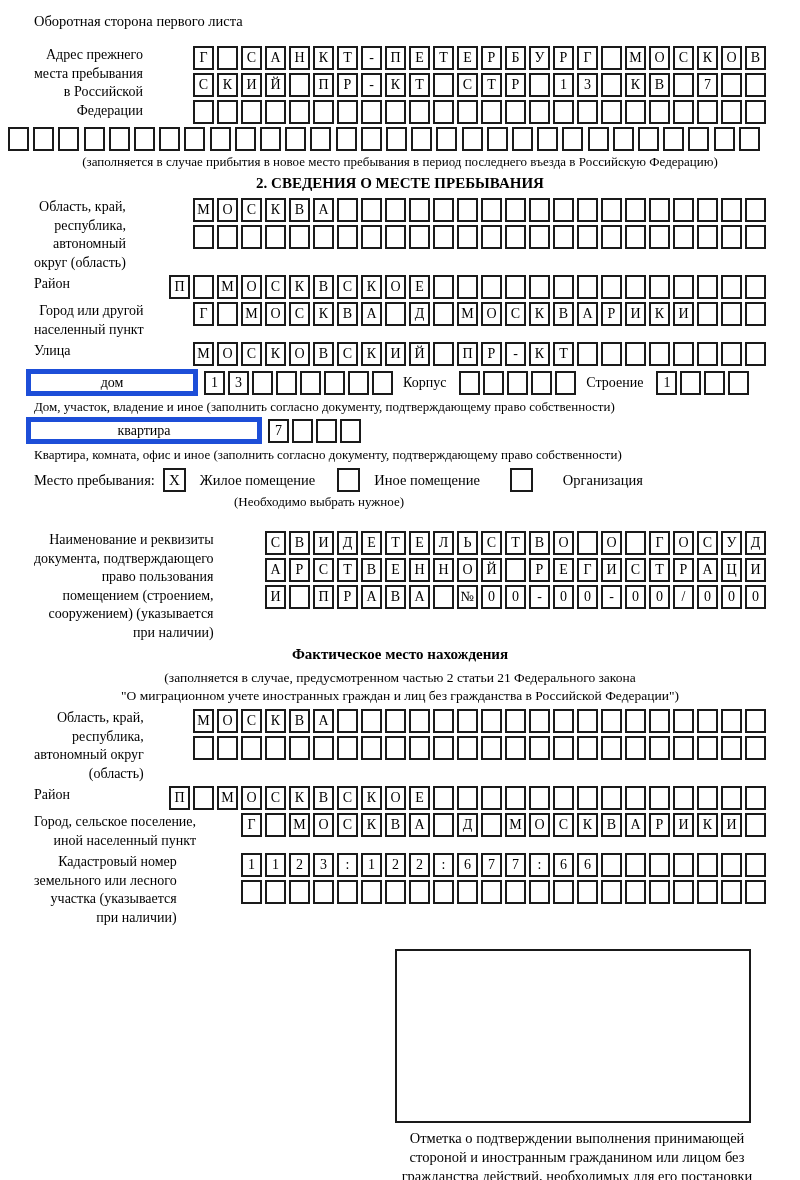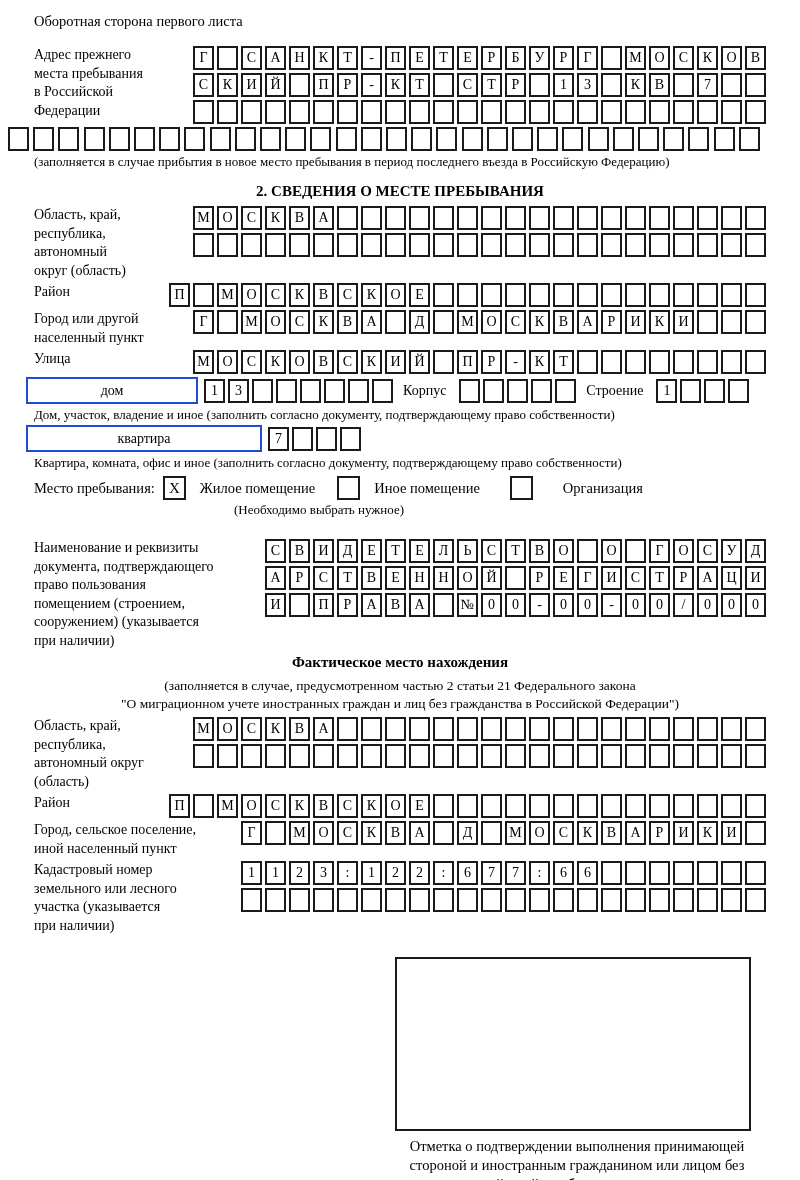--- a/index.html
+++ b/index.html
@@ -5,39 +5,39 @@
   html,body{margin:0;padding:0;background:#ffffff;}
   body{
     width:800px;height:1180px;overflow:hidden;
     font-family:"Liberation Serif","DejaVu Serif",serif;
     color:#000;font-size:14px;line-height:18px;
   }
   .page{padding:12px 34px 0 34px;position:relative;}
   .top-note{font-size:14.5px;padding-right:8px;margin-bottom:16px;}
 
   
-  .row{display:flex;align-items:flex-start;margin-bottom:3px;}
+  .row{display:flex;align-items:flex-start;margin-bottom:3px;text-align:right;}
   .lbl{font-size:14px;line-height:18.5px;white-space:pre-line;flex:0 0 auto;}
   .gridcol{margin-left:auto;display:flex;flex-direction:column;gap:3px;}
   .grid{display:flex;gap:3px;margin-left:auto;}
   .gridcol .grid{margin-left:0;}
   .cell{
     box-sizing:border-box;width:21px;height:24px;
     border:2px solid #1a1a1a;display:inline-flex;align-items:center;justify-content:center;
     font-size:14px;line-height:1;flex:0 0 auto;background:#fff;
   }
   .fullrow{margin:2px 0 2px -26px;justify-content:space-between;width:752px;}
   .note{font-size:13px;line-height:17px;}
-  .note.centered{text-align:left;margin:1px 0 12px 0;}
+  .note.centered{text-align:center;margin:1px 0 4px 0;}
   .section-title{text-align:center;font-weight:700;font-size:15px;margin:2px 0 6px 0;}
 
   
   .houserow,.aptrow{display:flex;align-items:center;margin:2px 0 2px -8px;}
   .longbox{
-    box-sizing:border-box;border:2px solid #1d4ed8;height:27px;
+    box-sizing:border-box;border:5px solid #1d4ed8;height:27px;
     display:flex;align-items:center;justify-content:center;font-size:14px;background:#fff;
   }
   .dom-box{width:172px;}
   .apt-box{width:236px;}
   .inline-lbl{font-size:14px;padding:0 7px 0 10px;white-space:nowrap;}
   .houserow .grid,.aptrow .grid{margin-left:6px;}
 
   
   .checkrow{display:flex;align-items:center;margin:5px 0 1px 0;}
   .cbox{

